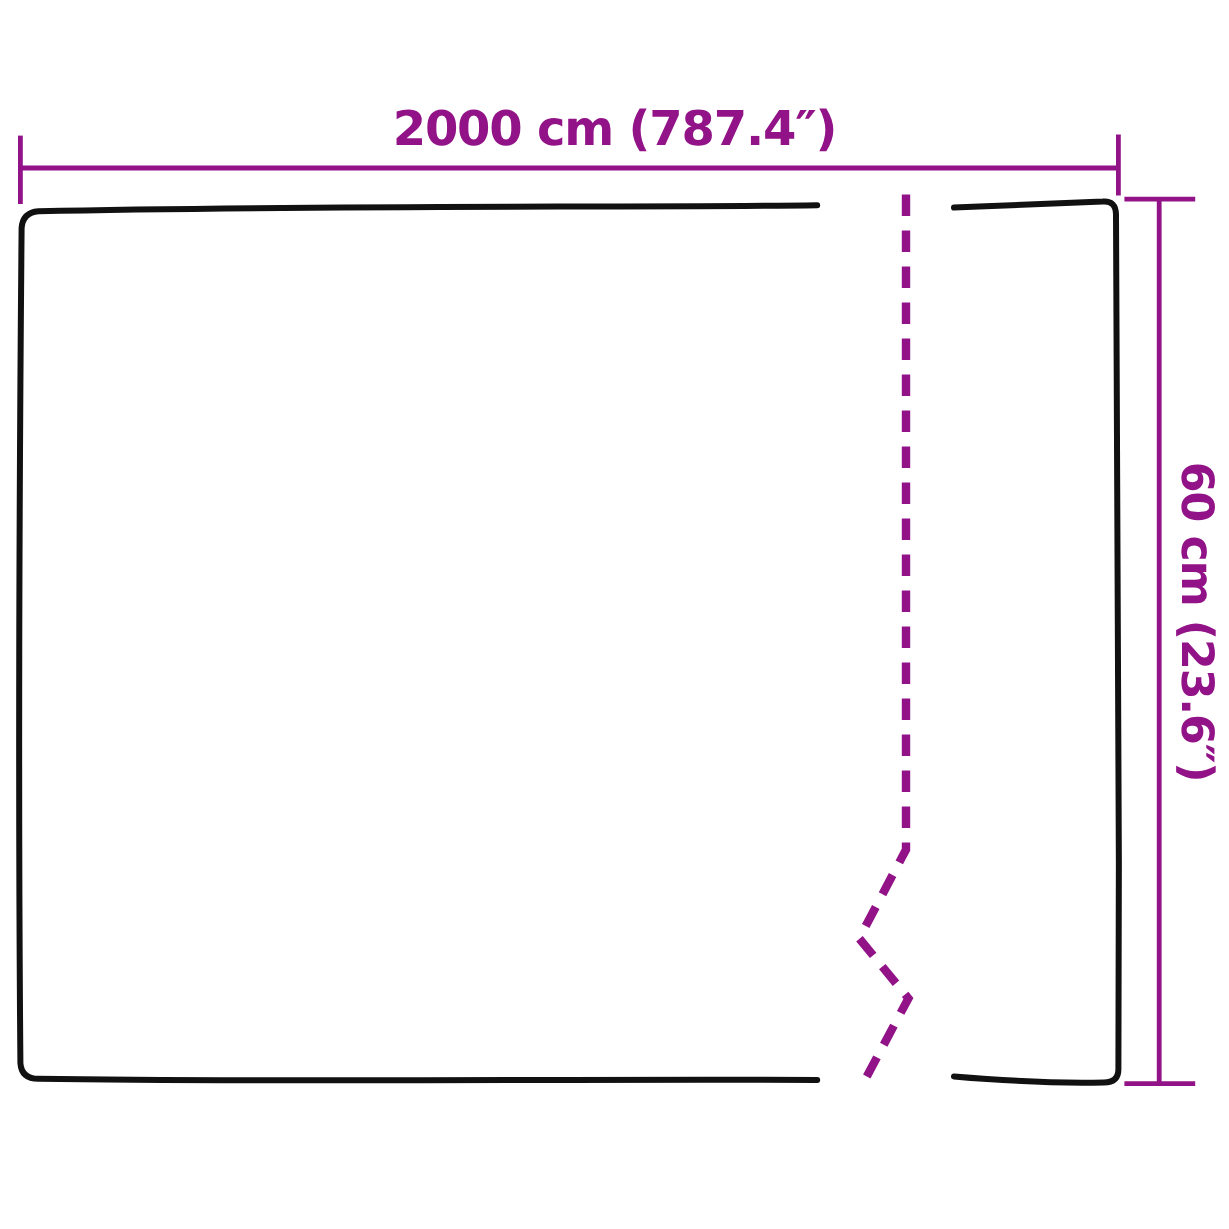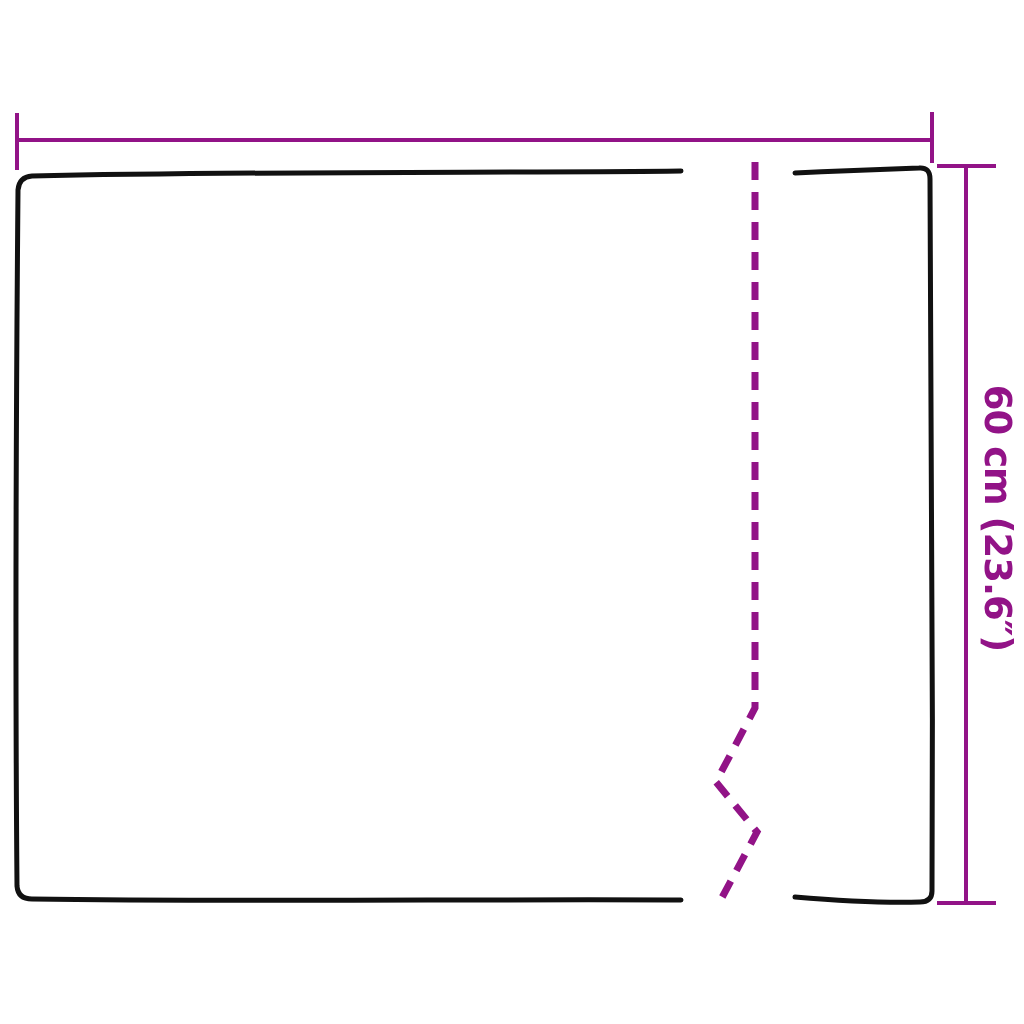--- a/index.html
+++ b/index.html
@@ -91,16 +91,17 @@
     <path class="outline-stroke" d="M 795 173
              C 840 171 890 169 919 168
              Q 930 167 930 179
              C 932 400 933 650 932 891
              Q 932 902 920 902
              C 880 903 830 900 795 897"></path>
 
     <path class="dashed-stroke" d="M 755 162 L 755 708 L 716 782 L 757 832 L 717 907"></path>
   </svg>
 
+  <div class="dim-label width-label">2000 cm (787.4″)</div>
 
   <div class="dim-label height-label">60 cm (23.6″)</div>
 
 </div>
 
 </body></html>

